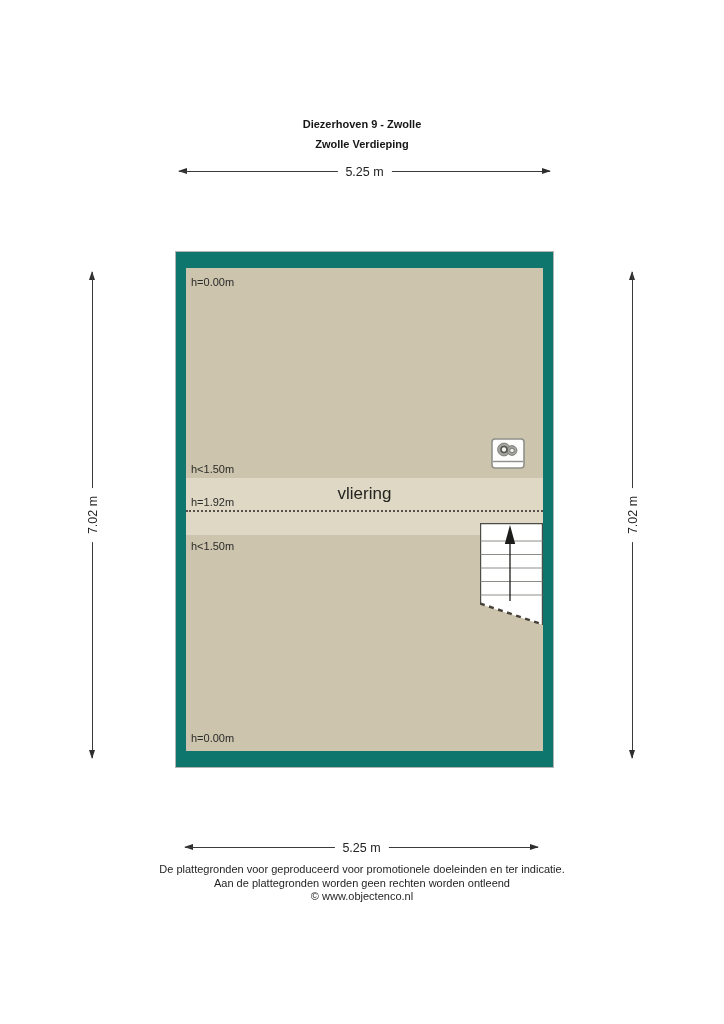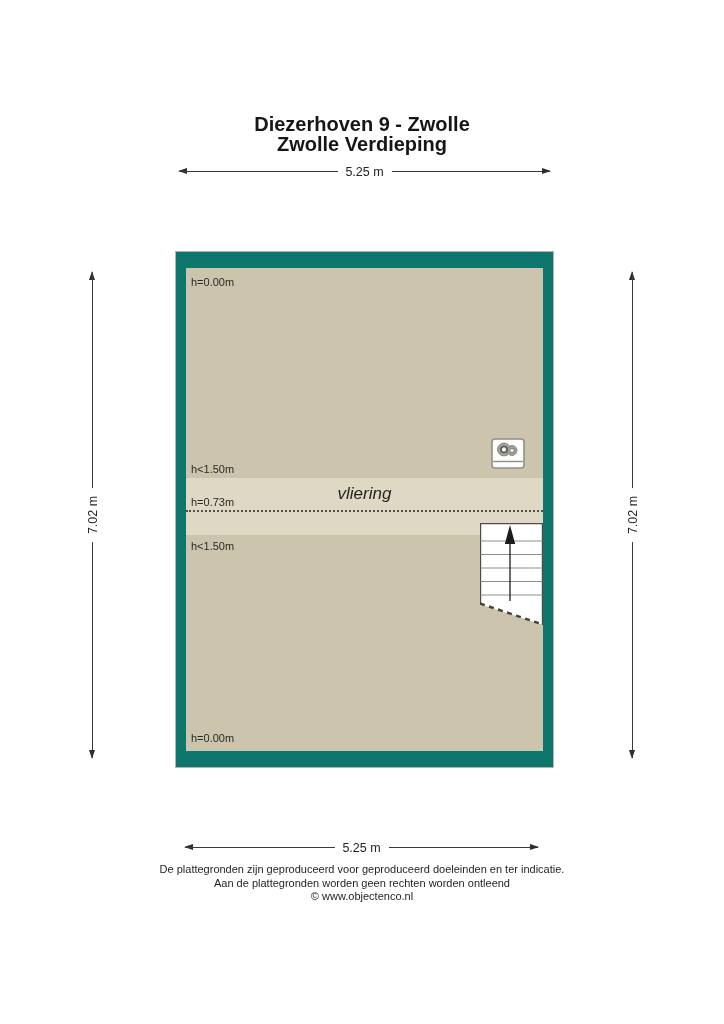--- a/index.html
+++ b/index.html
@@ -12,21 +12,21 @@
     color: #1d1d1d;
     overflow: hidden;
   }
 
   
   .title-block {
     position: absolute;
     top: 114px; left: 0; width: 100%;
     text-align: center;
     font-weight: bold;
-    font-size: 20px;
+    font-size: 11px;
     line-height: 20px;
     color: #161616;
   }
 
   
   .dim-h { position: absolute; height: 13px; }
   .dim-h .dim-line {
     position: absolute; left: 1px; right: 1px; top: 6px; height: 1px;
     background: #3a3a3a;
   }
@@ -98,21 +98,20 @@
     font-size: 11px;
     color: #2a2a28;
     white-space: nowrap;
   }
   .room-label {
     position: absolute;
     left: 0; width: 100%; top: 216px;
     text-align: center;
     font-size: 17px;
     color: #242420;
-    font-style: italic;
   }
   .vent-icon { position: absolute; left: 305px; top: 170px; }
   .stairs { position: absolute; left: 294px; top: 255px; }
 
   
   .footer {
     position: absolute;
     top: 863px; left: 0; width: 100%;
     text-align: center;
     font-size: 11px;
@@ -152,21 +151,21 @@
   </div>
 
   <div class="plan">
     <div class="floor">
 
       <div class="vliering-band"></div>
       <div class="ridge-line2"></div>
 
       <span class="hlabel" style="top:8px;">h=0.00m</span>
       <span class="hlabel" style="top:195px;">h&lt;1.50m</span>
-      <span class="hlabel" style="top:228px;">h=0.73m</span>
+      <span class="hlabel" style="top:228px;">h=1.92m</span>
       <span class="hlabel" style="top:272px;">h&lt;1.50m</span>
       <span class="hlabel" style="top:464px;">h=0.00m</span>
 
       <div class="room-label">vliering</div>
 
       <svg class="vent-icon" width="34" height="31" viewBox="0 0 34 31">
         <rect x="1" y="1" width="32" height="29" rx="3" fill="#fdfdfc" stroke="#8f8f8b" stroke-width="1.6"></rect>
         <line x1="2" y1="23.5" x2="32" y2="23.5" stroke="#8f8f8b" stroke-width="1.4"></line>
         <circle cx="13" cy="11.5" r="6.4" fill="#a3a39d" stroke="#83837d" stroke-width="1"></circle>
         <circle cx="21" cy="12.5" r="4.9" fill="#a3a39d" stroke="#83837d" stroke-width="1"></circle>
@@ -191,18 +190,18 @@
   </div>
 
   <div class="dim-h" style="left:184px; top:841px; width:355px;">
     <i class="ah-left"></i>
     <div class="dim-line"></div>
     <i class="ah-right"></i>
     <span class="dim-label">5.25 m</span>
   </div>
 
   <div class="footer">
-    <div>De plattegronden zijn geproduceerd voor geproduceerd doeleinden en ter indicatie.</div>
+    <div>De plattegronden voor geproduceerd voor promotionele doeleinden en ter indicatie.</div>
     <div>Aan de plattegronden worden geen rechten worden ontleend</div>
     <div>© www.objectenco.nl</div>
   </div>
 
 </div>
 
 </body></html>

